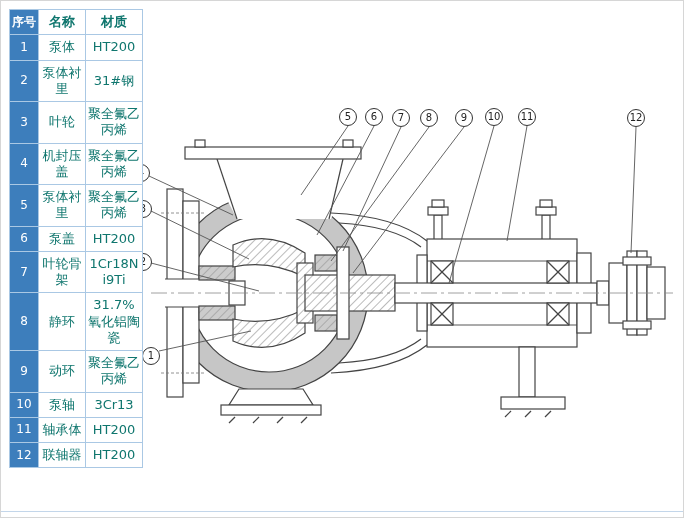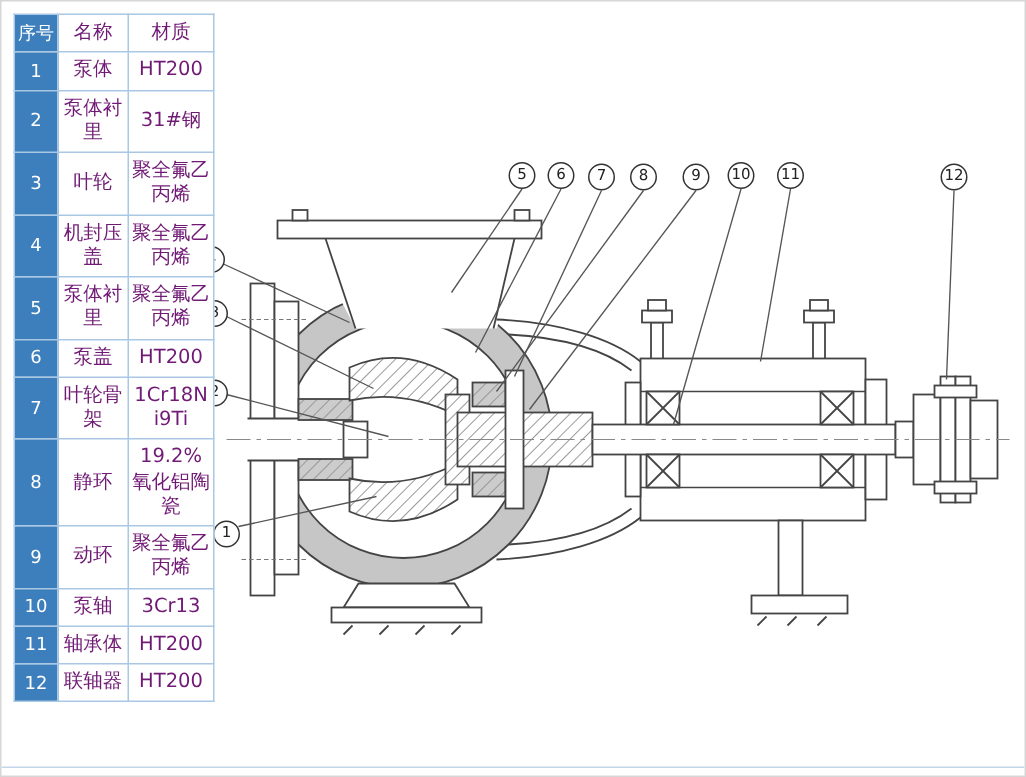--- a/index.html
+++ b/index.html
@@ -1,20 +1,20 @@
 <!DOCTYPE html>
 <html><head>
 <meta charset="utf-8">
 <style>
   html,body{margin:0;padding:0;background:#fff;font-family:"DejaVu Sans","Liberation Sans",sans-serif;}
   .page{position:relative;width:684px;height:518px;background:#fff;border:1px solid #d6d6d6;box-sizing:border-box;overflow:hidden;}
   .drawing-svg{position:absolute;left:0;top:0;}
   .parts-table{position:absolute;left:8px;top:8px;border-collapse:collapse;font-size:13px;background:#fff;z-index:3;}
-  .parts-table th,.parts-table td{border:1px solid #aac8e4;text-align:center;vertical-align:middle;padding:4px 2px;line-height:1.25;color:#701a75;}
-  .parts-table th{font-weight:normal;}
+  .parts-table th,.parts-table td{border:1px solid #aac8e4;text-align:center;vertical-align:middle;padding:4px 2px;line-height:1.25;color:#0f766e;}
+  .parts-table th{font-weight:bold;}
   .col-no{width:24px;}
   .col-name{width:42px;}
   .col-mat{width:52px;}
   .cell-no{background:#3d7ebc;color:#fff !important;font-size:12px;}
   .cell-mat{word-break:break-all;}
   .callout{position:absolute;width:16px;height:16px;border:1px solid #333;border-radius:50%;background:#fff;font-size:10px;line-height:16px;text-align:center;color:#222;z-index:2;}
   .bottom-rule{position:absolute;left:0;right:0;bottom:5px;border-top:1px solid #c3d6ea;}
 </style>
 </head>
 <body>
@@ -215,21 +215,21 @@
         <td class="cell-mat">HT200</td>
       </tr>
       <tr>
         <td class="cell-no">7</td>
         <td>叶轮骨架</td>
         <td class="cell-mat">1Cr18Ni9Ti</td>
       </tr>
       <tr>
         <td class="cell-no">8</td>
         <td>静环</td>
-        <td class="cell-mat">19.2%氧化铝陶瓷</td>
+        <td class="cell-mat">31.7%氧化铝陶瓷</td>
       </tr>
       <tr>
         <td class="cell-no">9</td>
         <td>动环</td>
         <td class="cell-mat">聚全氟乙丙烯</td>
       </tr>
       <tr>
         <td class="cell-no">10</td>
         <td>泵轴</td>
         <td class="cell-mat">3Cr13</td>

